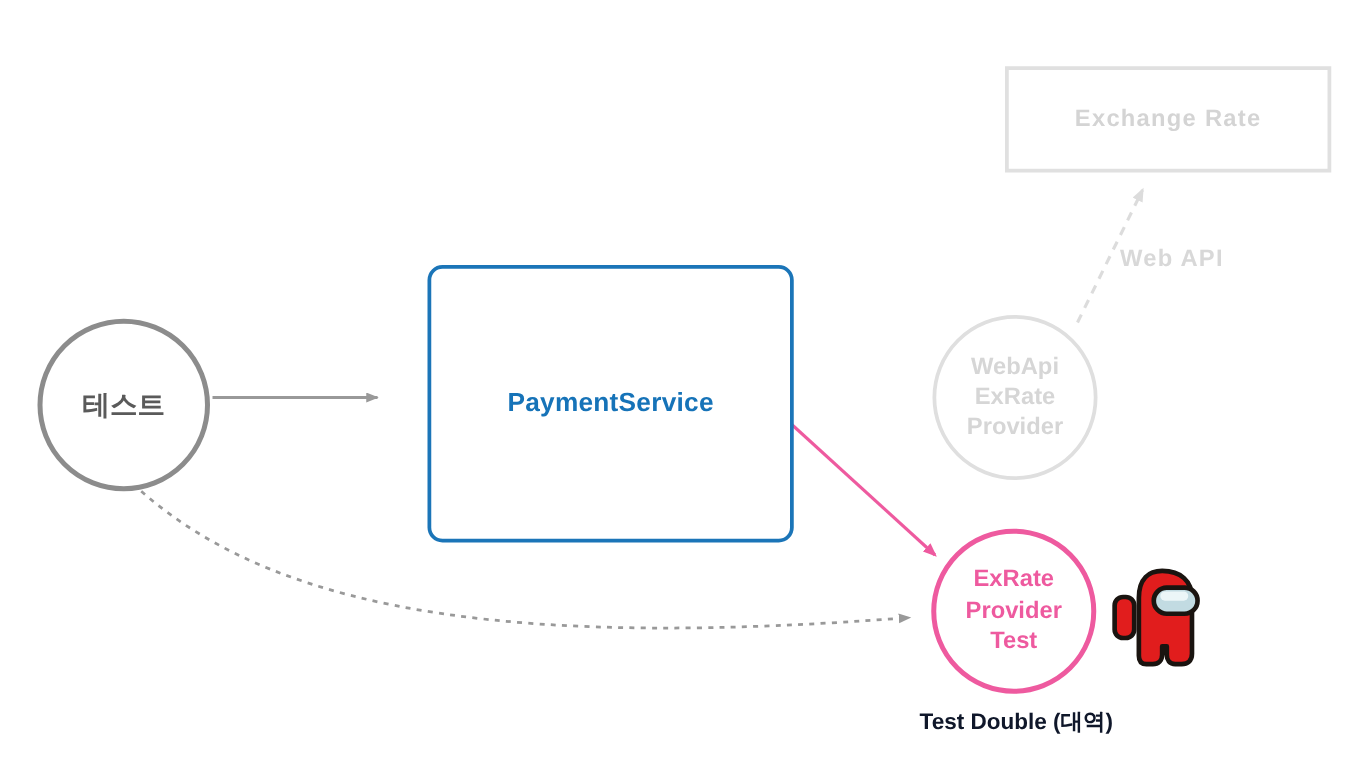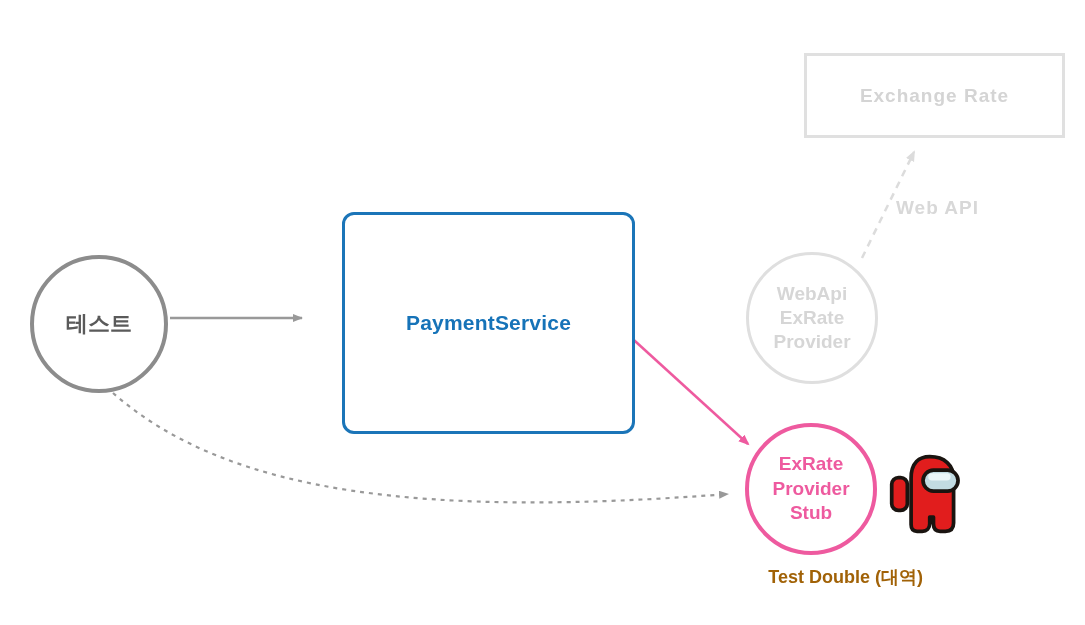--- a/index.html
+++ b/index.html
@@ -52,22 +52,22 @@
     color: #ee5a9f; font-size: 19px; font-weight: bold; line-height: 1.3;
   }
 
   .webapi-label {
     position: absolute; left: 896px; top: 197px;
     color: #d8d8d8; font-size: 19px; font-weight: bold; letter-spacing: 1px;
   }
 
   .stub-caption {
     position: absolute; left: 703px; top: 565px; width: 220px;
-    text-align: right;
-    color: #a16207; font-size: 18px; font-weight: bold;
+    text-align: center;
+    color: #0f172a; font-size: 18px; font-weight: bold;
   }
 
   .crewmate { position: absolute; left: 888px; top: 453px; width: 76px; height: 82px; }
 </style>
 </head>
 <body>
 
 <div class="canvas">
 
   <svg class="layer" viewBox="0 0 1085 625" xmlns="http://www.w3.org/2000/svg">
@@ -108,21 +108,21 @@
 
   <div class="node exchange-box">
     <div>Exchange Rate</div>
   </div>
 
   <div class="webapi-label">Web API</div>
 
   <div class="node circle stub-circle">
     <div>ExRate</div>
     <div>Provider</div>
-    <div>Stub</div>
+    <div>Test</div>
   </div>
 
   <div class="stub-caption">Test Double (대역)</div>
 
   <svg class="crewmate" viewBox="0 0 100 110" xmlns="http://www.w3.org/2000/svg">
 
     <rect x="4" y="33" width="21" height="44" rx="9" fill="#e11d1d" stroke="#1a1410" stroke-width="5"></rect>
 
     <path d="M30,96 L30,34
              C30,13 41,5 55,5

